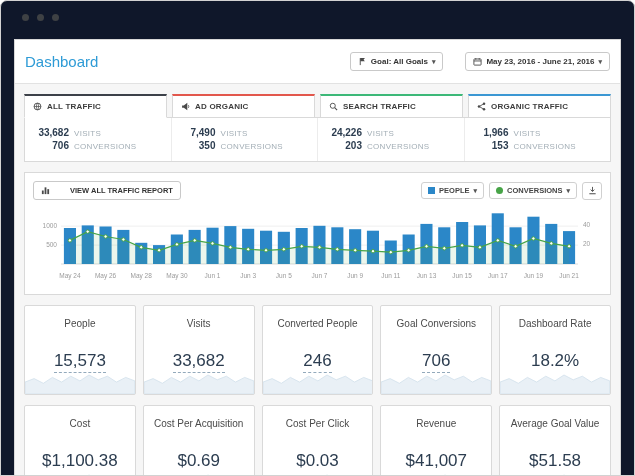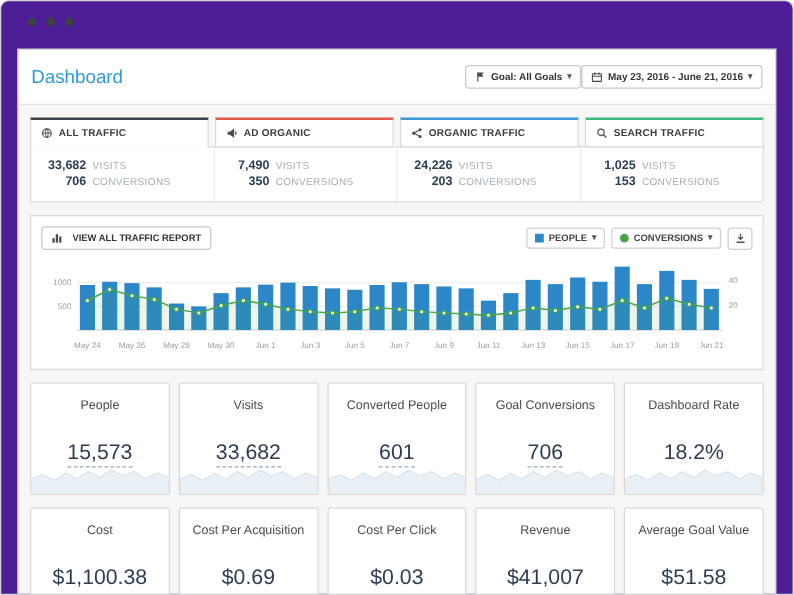--- a/index.html
+++ b/index.html
@@ -1,39 +1,39 @@
 <!DOCTYPE html>
 <html><head>
 <meta charset="utf-8">
 <style>
   html,body{margin:0;padding:0;background:#fff;}
   body{width:635px;height:476px;overflow:hidden;font-family:"Liberation Sans",sans-serif;-webkit-font-smoothing:antialiased;}
-  .window{width:635px;height:476px;background:#4c1d95;border:1px solid #d2d2d2;border-radius:7px 7px 0 0;box-sizing:border-box;overflow:hidden;}
+  .window{width:635px;height:476px;background:#0f172a;border:1px solid #d2d2d2;border-radius:7px 7px 0 0;box-sizing:border-box;overflow:hidden;}
   .titlebar{height:33px;display:flex;align-items:center;padding-left:21px;gap:8px;}
   .win-dot{width:7px;height:7px;border-radius:50%;background:#3e4144;display:inline-block;}
   .content{margin:5px 13px 0;height:437px;background:#f6f6f6;border:1px solid #d8d8d8;border-bottom:none;box-sizing:border-box;overflow:hidden;}
   .dash-header{background:#fff;border-bottom:1px solid #e2e2e2;height:44px;display:flex;align-items:center;padding:0 10px;box-sizing:border-box;}
   .dash-title{color:#2e9bd6;font-size:15px;}
-  .header-buttons{margin-left:auto;display:flex;gap:0;}
+  .header-buttons{margin-left:auto;display:flex;gap:22px;}
   .hbtn{background:#fff;border:1px solid #c9c9c9;border-radius:3px;font-family:inherit;font-size:8px;font-weight:bold;color:#333;padding:4px 7px;display:flex;align-items:center;gap:4px;cursor:pointer;line-height:1;}
   .caret{font-size:7px;color:#555;}
   .dash-body{padding:10px 9px 0;}
   .tabs-row{display:flex;gap:5px;position:relative;z-index:2;}
   .tab-header{flex:1;background:#fff;border:1px solid #d9d9d9;border-top:2px solid #444;border-bottom:1px solid #d9d9d9;margin-bottom:-1px;height:24px;display:flex;align-items:center;gap:5px;padding:0 8px;font-size:8px;font-weight:bold;color:#3d3d3d;letter-spacing:.2px;box-sizing:border-box;cursor:pointer;}
   .tab-header.active{border-bottom-color:#fff;}
   .ticon{display:inline-flex;align-items:center;}
   .tabs-stats{display:flex;background:#fff;border:1px solid #d9d9d9;border-top:1px solid #d9d9d9;position:relative;z-index:1;}
   .stat-col{flex:1;padding:7px 10px 8px;box-sizing:border-box;}
   .stat-col + .stat-col{border-left:1px solid #ececec;}
   .stat-line{display:flex;align-items:baseline;margin:2px 0;}
   .stat-num{font-weight:bold;color:#2c3d50;font-size:10px;min-width:34px;text-align:right;margin-right:5px;}
   .stat-lbl{color:#a3aeb6;font-size:8px;letter-spacing:.3px;}
   .chart-panel{background:#fff;border:1px solid #d9d9d9;margin-top:10px;padding:8px 8px 4px;box-sizing:border-box;}
   .chart-toolbar{display:flex;align-items:center;}
-  .report-btn{background:#fff;border:1px solid #c9c9c9;border-radius:3px;font-family:inherit;font-size:7.5px;font-weight:bold;color:#333;padding:4px 7px;display:flex;align-items:center;gap:8px;cursor:pointer;line-height:1;}
+  .report-btn{background:#fff;border:1px solid #c9c9c9;border-radius:3px;font-family:inherit;font-size:7.5px;font-weight:bold;color:#333;padding:4px 7px;display:flex;align-items:center;gap:20px;cursor:pointer;line-height:1;}
   .legend-group{margin-left:auto;display:flex;gap:5px;align-items:center;}
   .legend-btn{background:#fff;border:1px solid #d0d0d0;border-radius:3px;font-family:inherit;font-size:7.5px;font-weight:bold;color:#444;padding:4px 6px;display:flex;align-items:center;gap:4px;cursor:pointer;line-height:1;}
   .sw{width:7px;height:7px;display:inline-block;}
   .sw.circle{border-radius:50%;}
   .dl-btn{background:#fff;border:1px solid #d0d0d0;border-radius:3px;width:20px;height:18px;display:flex;align-items:center;justify-content:center;cursor:pointer;padding:0;}
   .chart-wrap{margin-top:6px;}
   .chart-wrap svg text{font-family:"Liberation Sans",sans-serif;}
   .tick{font-size:6.5px;fill:#9b9b9b;}
   .cards-row{display:flex;gap:7px;margin-top:10px;}
   .card{flex:1;background:#fff;border:1px solid #d9d9d9;border-radius:2px;height:90px;position:relative;overflow:hidden;text-align:center;box-sizing:border-box;}
@@ -97,40 +97,40 @@
         </div>
         <div class="tab-header" style="border-top-color: rgb(226, 87, 76);">
           <span class="ticon">
             <svg width="9" height="9" viewBox="0 0 10 10">
                 <path d="M1.2 3.8v2.6h1.9L7 9.2V.8L3.1 3.8z" fill="#4a4a4a"></path>
                 <path d="M8 3.4c.9.9.9 2.3 0 3.2" fill="none" stroke="#4a4a4a" stroke-width=".9"></path>
               </svg>
           </span>
           <span>AD ORGANIC</span>
         </div>
+        <div class="tab-header" style="border-top-color: rgb(60, 184, 120);">
+          <span class="ticon">
+            <svg width="9" height="9" viewBox="0 0 10 10">
+                <circle cx="4.2" cy="4.2" r="2.8" fill="none" stroke="#4a4a4a"></circle>
+                <line x1="6.3" y1="6.3" x2="9" y2="9" stroke="#4a4a4a" stroke-width="1.2"></line>
+              </svg>
+          </span>
+          <span>SEARCH TRAFFIC</span>
+        </div>
         <div class="tab-header" style="border-top-color: rgb(59, 151, 211);">
           <span class="ticon">
             <svg width="9" height="9" viewBox="0 0 10 10">
                 <circle cx="7.8" cy="2" r="1.4" fill="#4a4a4a"></circle>
                 <circle cx="2.2" cy="5" r="1.4" fill="#4a4a4a"></circle>
                 <circle cx="7.8" cy="8" r="1.4" fill="#4a4a4a"></circle>
                 <path d="M3.4 4.4l3.2-1.8M3.4 5.6l3.2 1.8" stroke="#4a4a4a" stroke-width="1" fill="none"></path>
               </svg>
           </span>
           <span>ORGANIC TRAFFIC</span>
         </div>
-        <div class="tab-header" style="border-top-color: rgb(60, 184, 120);">
-          <span class="ticon">
-            <svg width="9" height="9" viewBox="0 0 10 10">
-                <circle cx="4.2" cy="4.2" r="2.8" fill="none" stroke="#4a4a4a"></circle>
-                <line x1="6.3" y1="6.3" x2="9" y2="9" stroke="#4a4a4a" stroke-width="1.2"></line>
-              </svg>
-          </span>
-          <span>SEARCH TRAFFIC</span>
-        </div>
       </div>
 
       <div class="tabs-stats">
         <div class="stat-col">
           <div class="stat-line">
               <span class="stat-num">33,682</span>
               <span class="stat-lbl">VISITS</span>
             </div>
           <div class="stat-line">
               <span class="stat-num">706</span>
@@ -152,21 +152,21 @@
               <span class="stat-num">24,226</span>
               <span class="stat-lbl">VISITS</span>
             </div>
           <div class="stat-line">
               <span class="stat-num">203</span>
               <span class="stat-lbl">CONVERSIONS</span>
             </div>
         </div>
         <div class="stat-col">
           <div class="stat-line">
-              <span class="stat-num">1,025</span>
+              <span class="stat-num">1,966</span>
               <span class="stat-lbl">VISITS</span>
             </div>
           <div class="stat-line">
               <span class="stat-num">153</span>
               <span class="stat-lbl">CONVERSIONS</span>
             </div>
         </div>
       </div>
 
       <div class="chart-panel">
@@ -298,21 +298,21 @@
         </div>
         <div class="card">
           <div class="card-title">Visits</div>
           <div class="card-value-wrap"><span class="card-value dotted">33,682</span></div>
           <div class="spark"><svg viewBox="0 0 100 23" preserveAspectRatio="none" width="100%" height="100%">
                 <path d="M0,23 L0.0,11.1 L8.3,7.6 L16.7,12.3 L25.0,6.4 L33.3,11.1 L41.7,5.2 L50.0,9.9 L58.3,4.0 L66.7,8.8 L75.0,5.2 L83.3,11.1 L91.7,6.4 L100.0,9.9 L100,23 Z" fill="#e9f0f6" stroke="#d3e1ec" stroke-width="0.8"></path>
               </svg></div>
         </div>
         <div class="card">
           <div class="card-title">Converted People</div>
-          <div class="card-value-wrap"><span class="card-value dotted">601</span></div>
+          <div class="card-value-wrap"><span class="card-value dotted">246</span></div>
           <div class="spark"><svg viewBox="0 0 100 23" preserveAspectRatio="none" width="100%" height="100%">
                 <path d="M0,23 L0.0,11.1 L8.3,7.6 L16.7,12.3 L25.0,6.4 L33.3,11.1 L41.7,5.2 L50.0,9.9 L58.3,4.0 L66.7,8.8 L75.0,5.2 L83.3,11.1 L91.7,6.4 L100.0,9.9 L100,23 Z" fill="#e9f0f6" stroke="#d3e1ec" stroke-width="0.8"></path>
               </svg></div>
         </div>
         <div class="card">
           <div class="card-title">Goal Conversions</div>
           <div class="card-value-wrap"><span class="card-value dotted">706</span></div>
           <div class="spark"><svg viewBox="0 0 100 23" preserveAspectRatio="none" width="100%" height="100%">
                 <path d="M0,23 L0.0,11.1 L8.3,7.6 L16.7,12.3 L25.0,6.4 L33.3,11.1 L41.7,5.2 L50.0,9.9 L58.3,4.0 L66.7,8.8 L75.0,5.2 L83.3,11.1 L91.7,6.4 L100.0,9.9 L100,23 Z" fill="#e9f0f6" stroke="#d3e1ec" stroke-width="0.8"></path>
               </svg></div>

